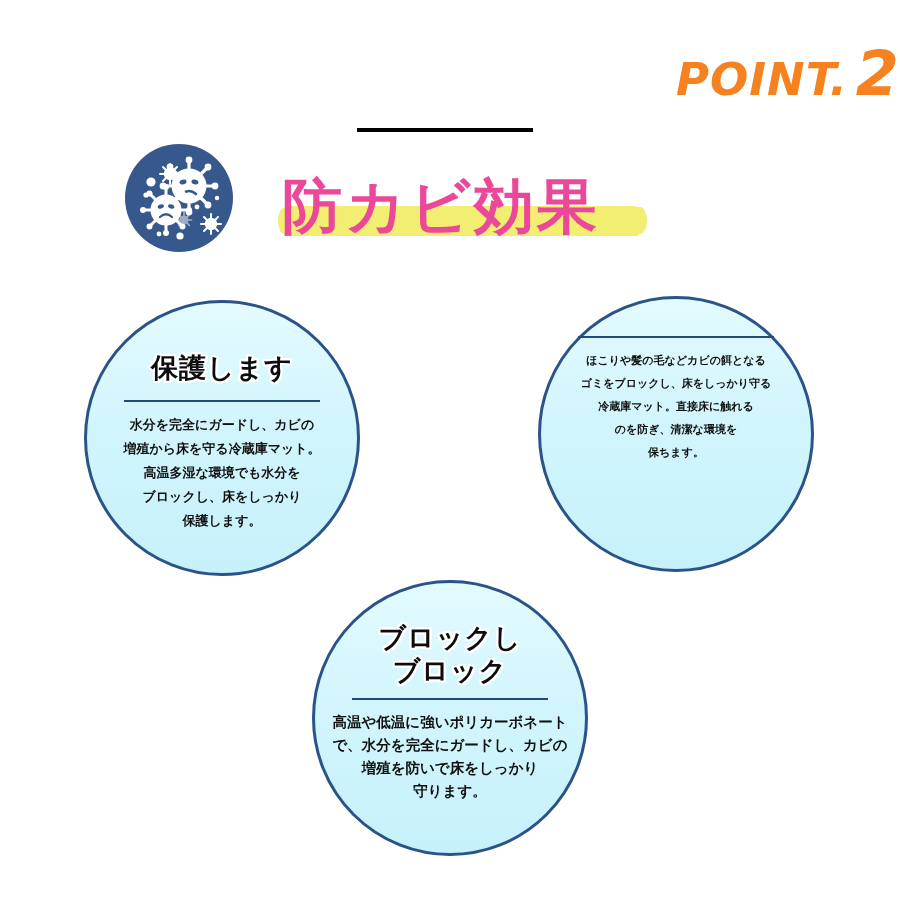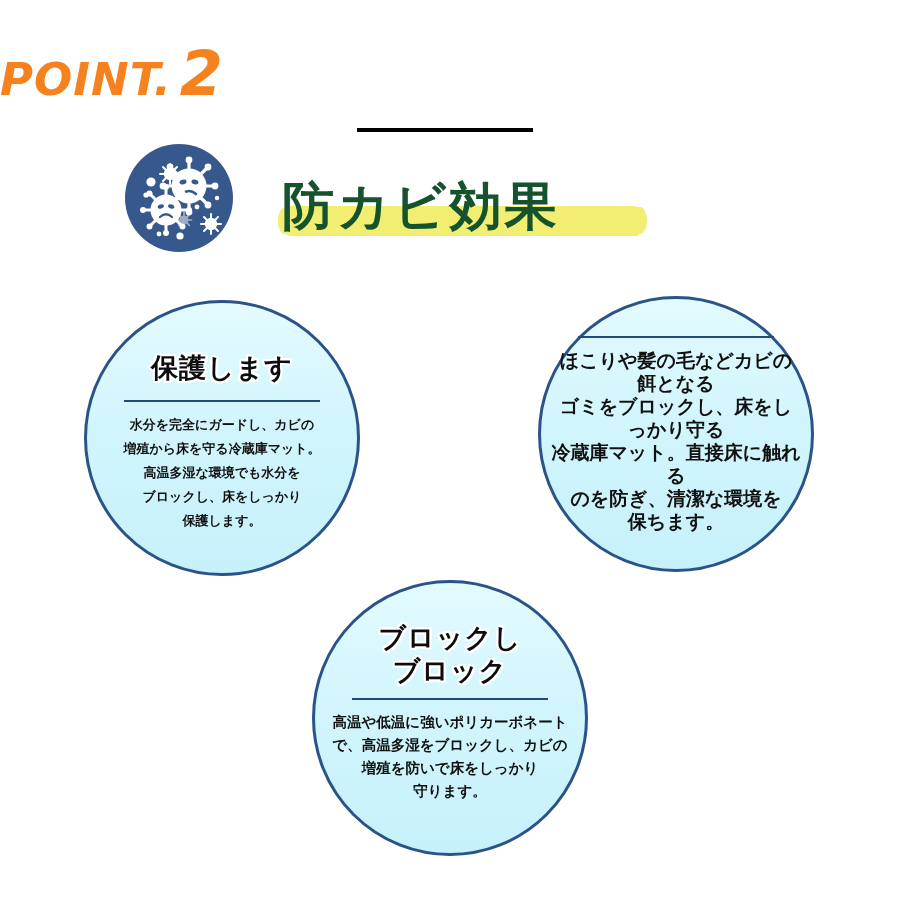--- a/index.html
+++ b/index.html
@@ -18,21 +18,21 @@
     height: 900px;
     background: #ffffff;
   }
 
   
   .point-heading {
     position: absolute;
     top: 46px;
     left: 0;
     width: 900px;
-    text-align: left;
+    text-align: right;
     color: #f5821f;
     font-weight: bold;
     font-style: italic;
     letter-spacing: 1px;
     white-space: nowrap;
   }
   .point-word {
     font-size: 45px;
     line-height: 56px;
     vertical-align: baseline;
@@ -95,23 +95,23 @@
   .marker-band::after {
     content: "";
     position: absolute;
     right: -7px; top: 1px;
     width: 14px; height: 27px;
     background: #f1ee72;
     border-radius: 30% 50% 50% 40%;
   }
   .main-title {
     position: relative;
-    font-size: 52px;
+    font-size: 60px;
     font-weight: bold;
-    color: #14532d;
+    color: #ec4899;
     letter-spacing: 3px;
     line-height: 76px;
     white-space: nowrap;
   }
 
   
   .circle {
     position: absolute;
     width: 276px;
     height: 276px;
@@ -158,21 +158,21 @@
     line-height: 24px;
     letter-spacing: 0px;
     white-space: pre-line;
     width: 250px;
   }
 
   
   #circle-0 .circle-title { padding-top: 22px; }
   #circle-0 .circle-divider { margin-top: 16px; }
   #circle-1 .circle-title { padding-top: 6px; }
-  #circle-1 .circle-body { font-size: 19px; line-height: 23px; }
+  #circle-1 .circle-body { font-size: 11px; line-height: 23px; }
   #circle-2 .circle-title { padding-top: 12px; }
   #circle-2 .circle-body { font-size: 14.5px; line-height: 23px; }
 </style>
 </head>
 <body>
 
 <div id="page">
 
   <div class="point-heading">
     <span class="point-word">POINT.</span><span class="point-number">2</span>
@@ -307,18 +307,18 @@
 冷蔵庫マット。直接床に触れる
 のを防ぎ、清潔な環境を
 保ちます。</div>
   </div>
 
   <div class="circle" id="circle-2">
     <div class="circle-title">ブロックし
 ブロック</div>
     <div class="circle-divider"></div>
     <div class="circle-body">高温や低温に強いポリカーボネート
-で、高温多湿をブロックし、カビの
+で、水分を完全にガードし、カビの
 増殖を防いで床をしっかり
 守ります。</div>
   </div>
 
 </div>
 
 </body></html>

